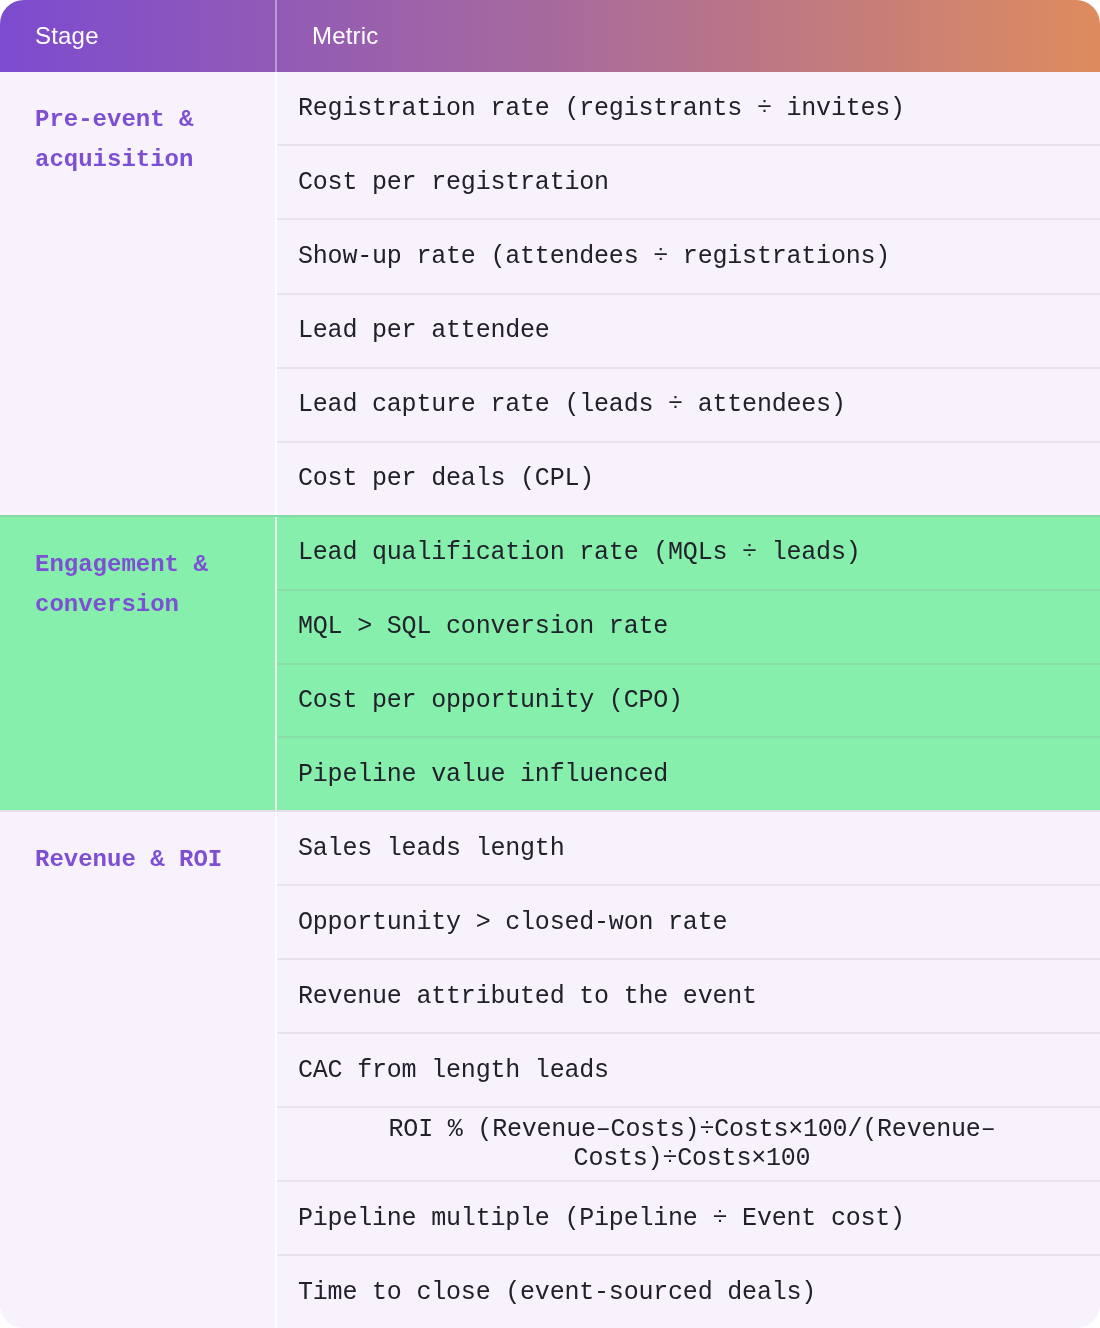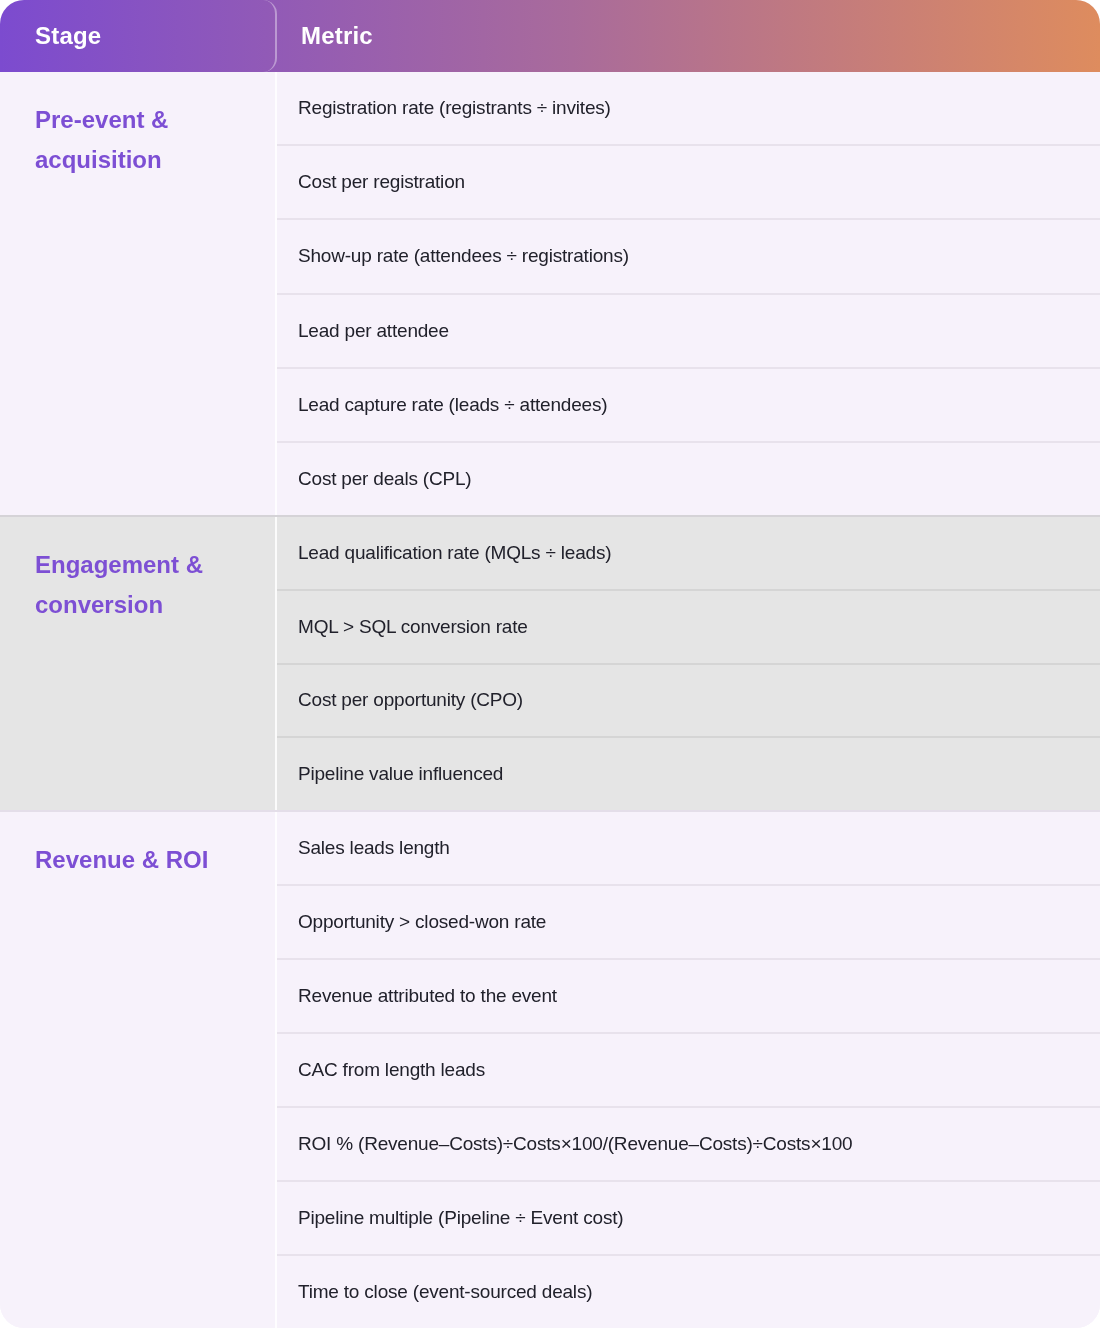--- a/index.html
+++ b/index.html
@@ -26,47 +26,47 @@
     height: 72px;
     flex: 0 0 72px;
     display: flex;
     background: linear-gradient(90deg, #7c4bcf 0%, #a96b9b 52%, #de8c5e 100%);
     color: #ffffff;
   }
   .header-cell {
     display: flex;
     align-items: center;
     font-size: 24px;
-    font-weight: bold;
+    font-weight: normal;
     letter-spacing: 0.2px;
-    border-radius: 14px;
   }
   .header-cell.stage-col {
     width: 277px;
     flex: 0 0 277px;
     padding-left: 35px;
     border-right: 2px solid rgba(255,255,255,0.38);
   }
   .header-cell.metric-col {
     flex: 1;
-    padding-left: 24px;
+    padding-left: 35px;
   }
   
   .section {
     display: flex;
     align-items: stretch;
+    font-family: Liberation Mono, monospace;
   }
   .section + .section {
     border-top: 2px solid rgba(130,120,140,0.16);
   }
   .section.pre-event  { flex: 0 0 443px; }
   .section.engagement { flex: 0 0 295px; }
   .section.revenue    { flex: 1; }
   .section.lavender { background: #f7f2fb; }
-  .section.cream    { background: #e5e5e5; }
+  .section.cream    { background: #86efac; }
   .stage-cell {
     width: 277px;
     flex: 0 0 277px;
     padding: 28px 52px 0 35px;
     border-right: 2px solid rgba(255,255,255,0.85);
     font-size: 24px;
     font-weight: bold;
     line-height: 40px;
     color: #7d4fd4;
   }
@@ -74,21 +74,21 @@
     flex: 1;
     display: flex;
     flex-direction: column;
   }
   .metric-row {
     flex: 1;
     display: flex;
     align-items: center;
     padding-left: 21px;
     padding-right: 14px;
-    font-size: 19px;
+    font-size: 25px;
     letter-spacing: -0.2px;
     color: #21212b;
   }
   .metric-row + .metric-row {
     border-top: 2px solid rgba(130,120,140,0.13);
     text-align: center;
   }
   .section.cream .metric-row + .metric-row {
     border-top: 2px solid rgba(150,150,150,0.20);
   }

